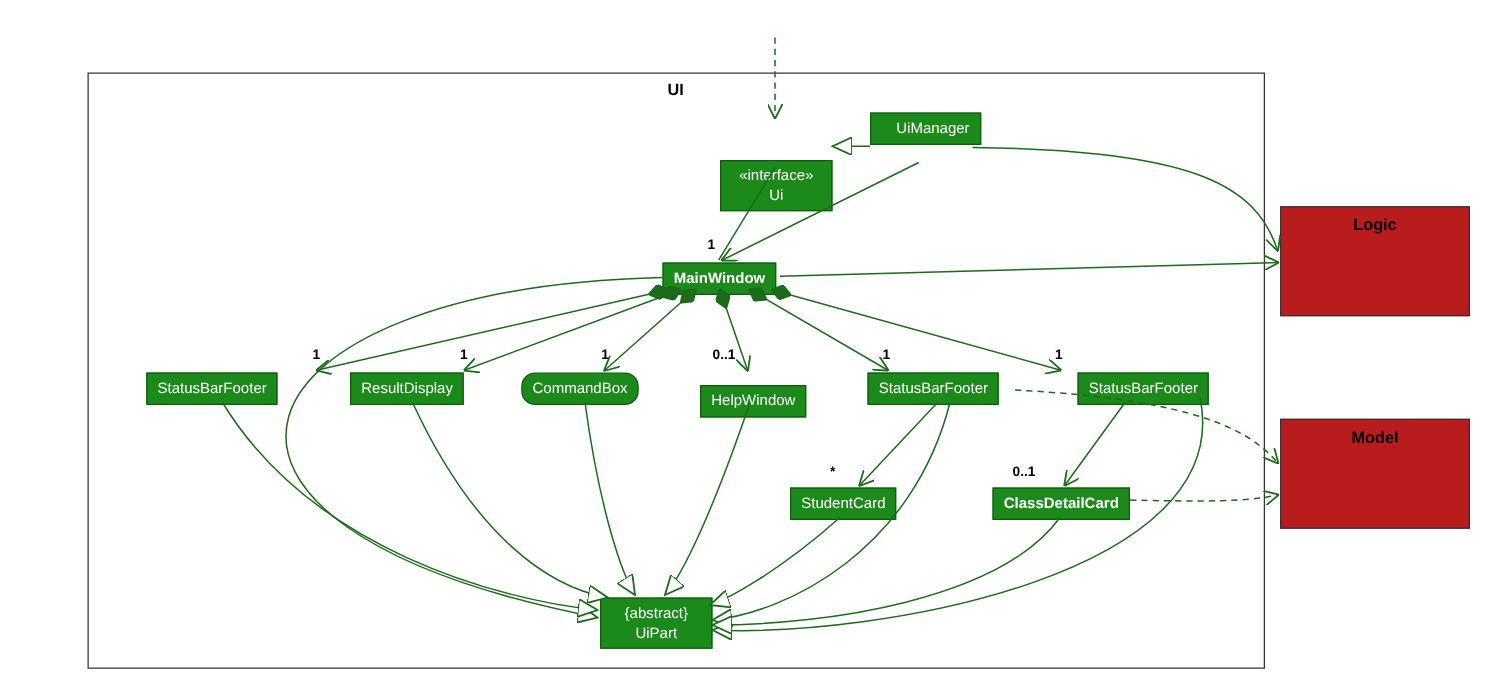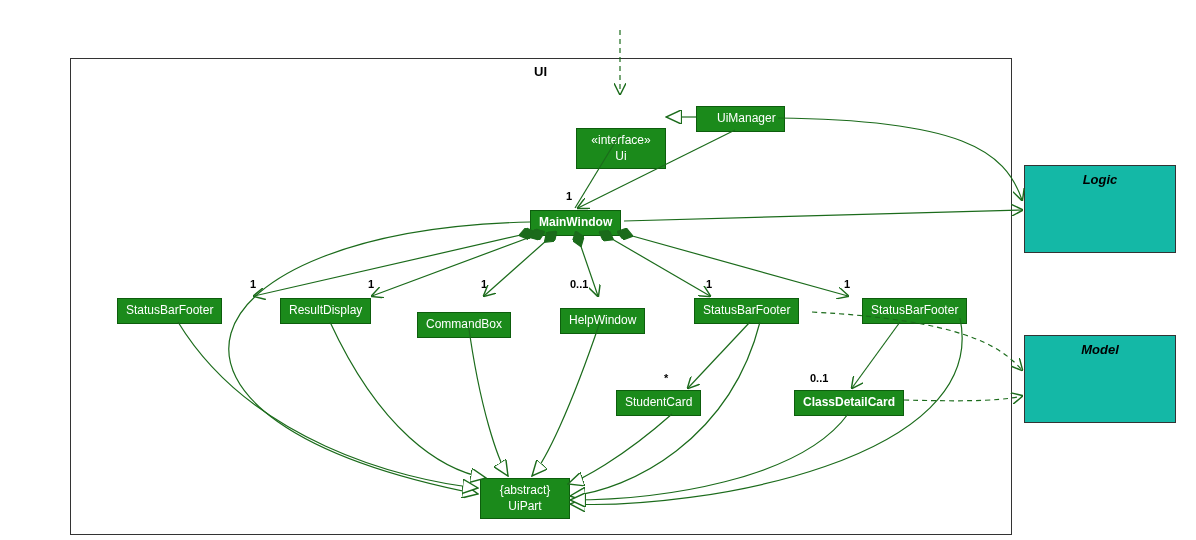--- a/index.html
+++ b/index.html
@@ -29,27 +29,26 @@
     color: #fff;
     border: 1px solid #0d5d0d;
     text-align: center;
     padding: 4px 8px;
     font-size: 12px;
     line-height: 1.3;
     white-space: nowrap;
   }
   .external-box {
     position: absolute;
-    background: #14b8a6;
+    background: #b91c1c;
     border: 1.5px solid #333;
     text-align: center;
     font-weight: bold;
     font-size: 13px;
     padding-top: 6px;
-    font-style: italic;
   }
   .mult {
     position: absolute;
     font-size: 11px;
     font-weight: bold;
     color: #000;
   }
   svg {
     position: absolute;
     top: 0;
@@ -69,48 +68,48 @@
 
 <div class="external-box" style="left:1024px; top:335px; width:150px; height:80px;">
   <span>Model</span>
 </div>
 
 <div class="class-box" style="left:576px; top:96px; width:72px;margin-top:32px;">
   <span>«interface»</span><br>
   <span>Ui</span>
 </div>
 
-<div class="class-box" style="left:696px; top:106px;padding-left:20px;">
+<div class="class-box" style="left:696px; top:90px;padding-left:20px;">
   <span>UiManager</span>
 </div>
 
 <div class="class-box" style="left:530px; top:210px;font-weight:bold;">
   <span>MainWindow</span>
 </div>
 
 <div class="class-box" style="left:117px; top:298px;">
   <span>StatusBarFooter</span>
 </div>
 <div class="class-box" style="left:280px; top:298px;">
   <span>ResultDisplay</span>
 </div>
-<div class="class-box" style="left:417px; top:312px;">
+<div class="class-box" style="left:417px; top:298px;border-radius:11px;">
   <span>CommandBox</span>
 </div>
 <div class="class-box" style="left:560px; top:298px;margin-top:10px;">
   <span>HelpWindow</span>
 </div>
 <div class="class-box" style="left:694px; top:298px;">
   <span>StatusBarFooter</span>
 </div>
 <div class="class-box" style="left:862px; top:298px;">
   <span>StatusBarFooter</span>
 </div>
 
-<div class="class-box" style="left:616px; top:390px;">
+<div class="class-box" style="left:632px; top:390px;">
   <span>StudentCard</span>
 </div>
 <div class="class-box" style="left:794px; top:390px;font-weight:bold;">
   <span>ClassDetailCard</span>
 </div>
 
 <div class="class-box" style="left:480px; top:478px; width:72px;">
   <span>{abstract}</span><br>
   <span>UiPart</span>
 </div>

